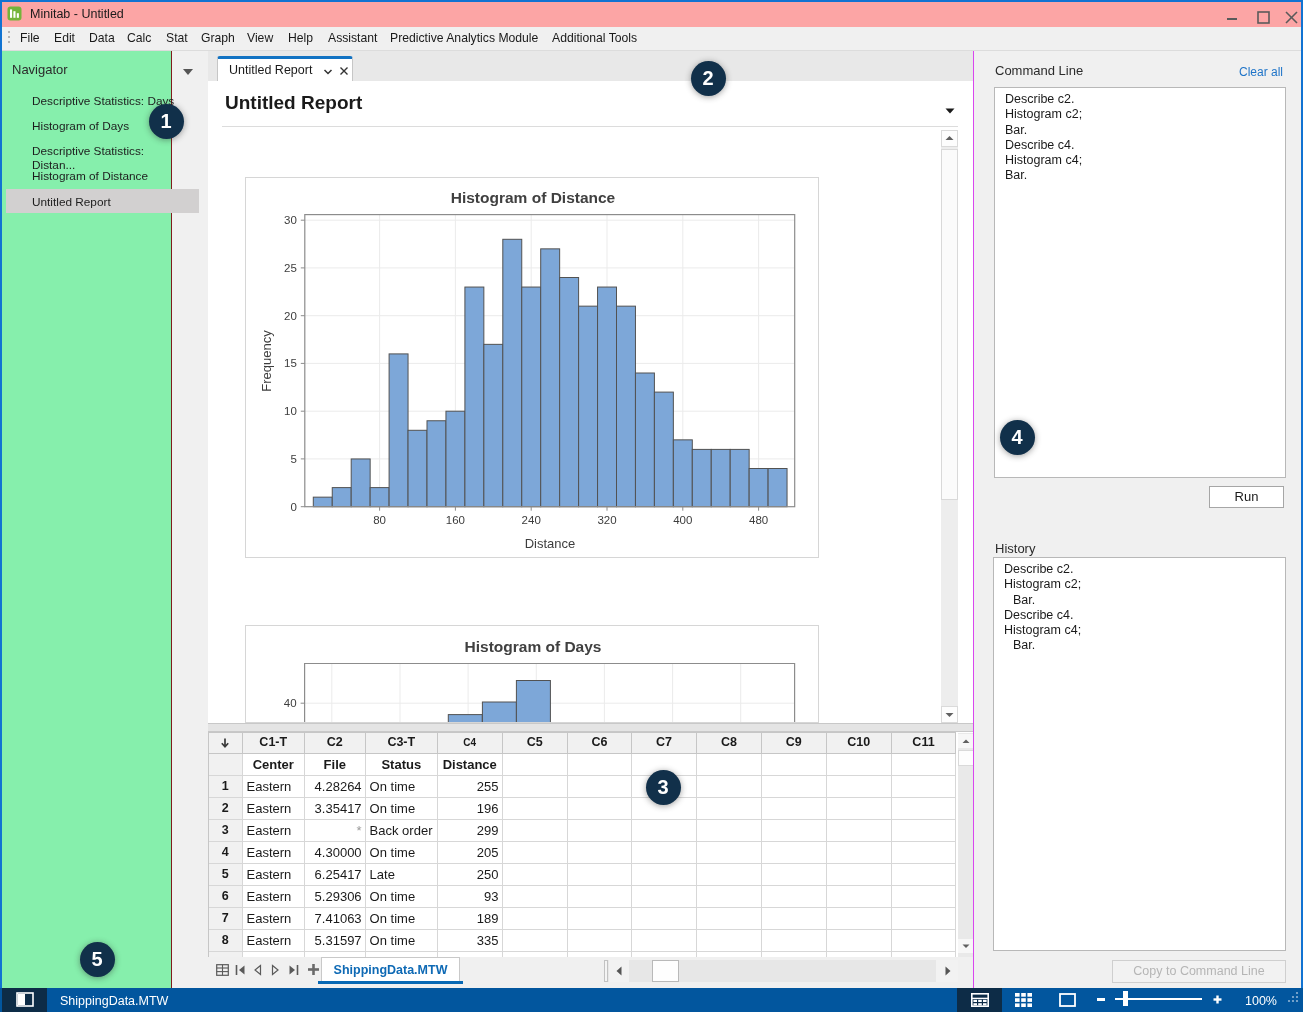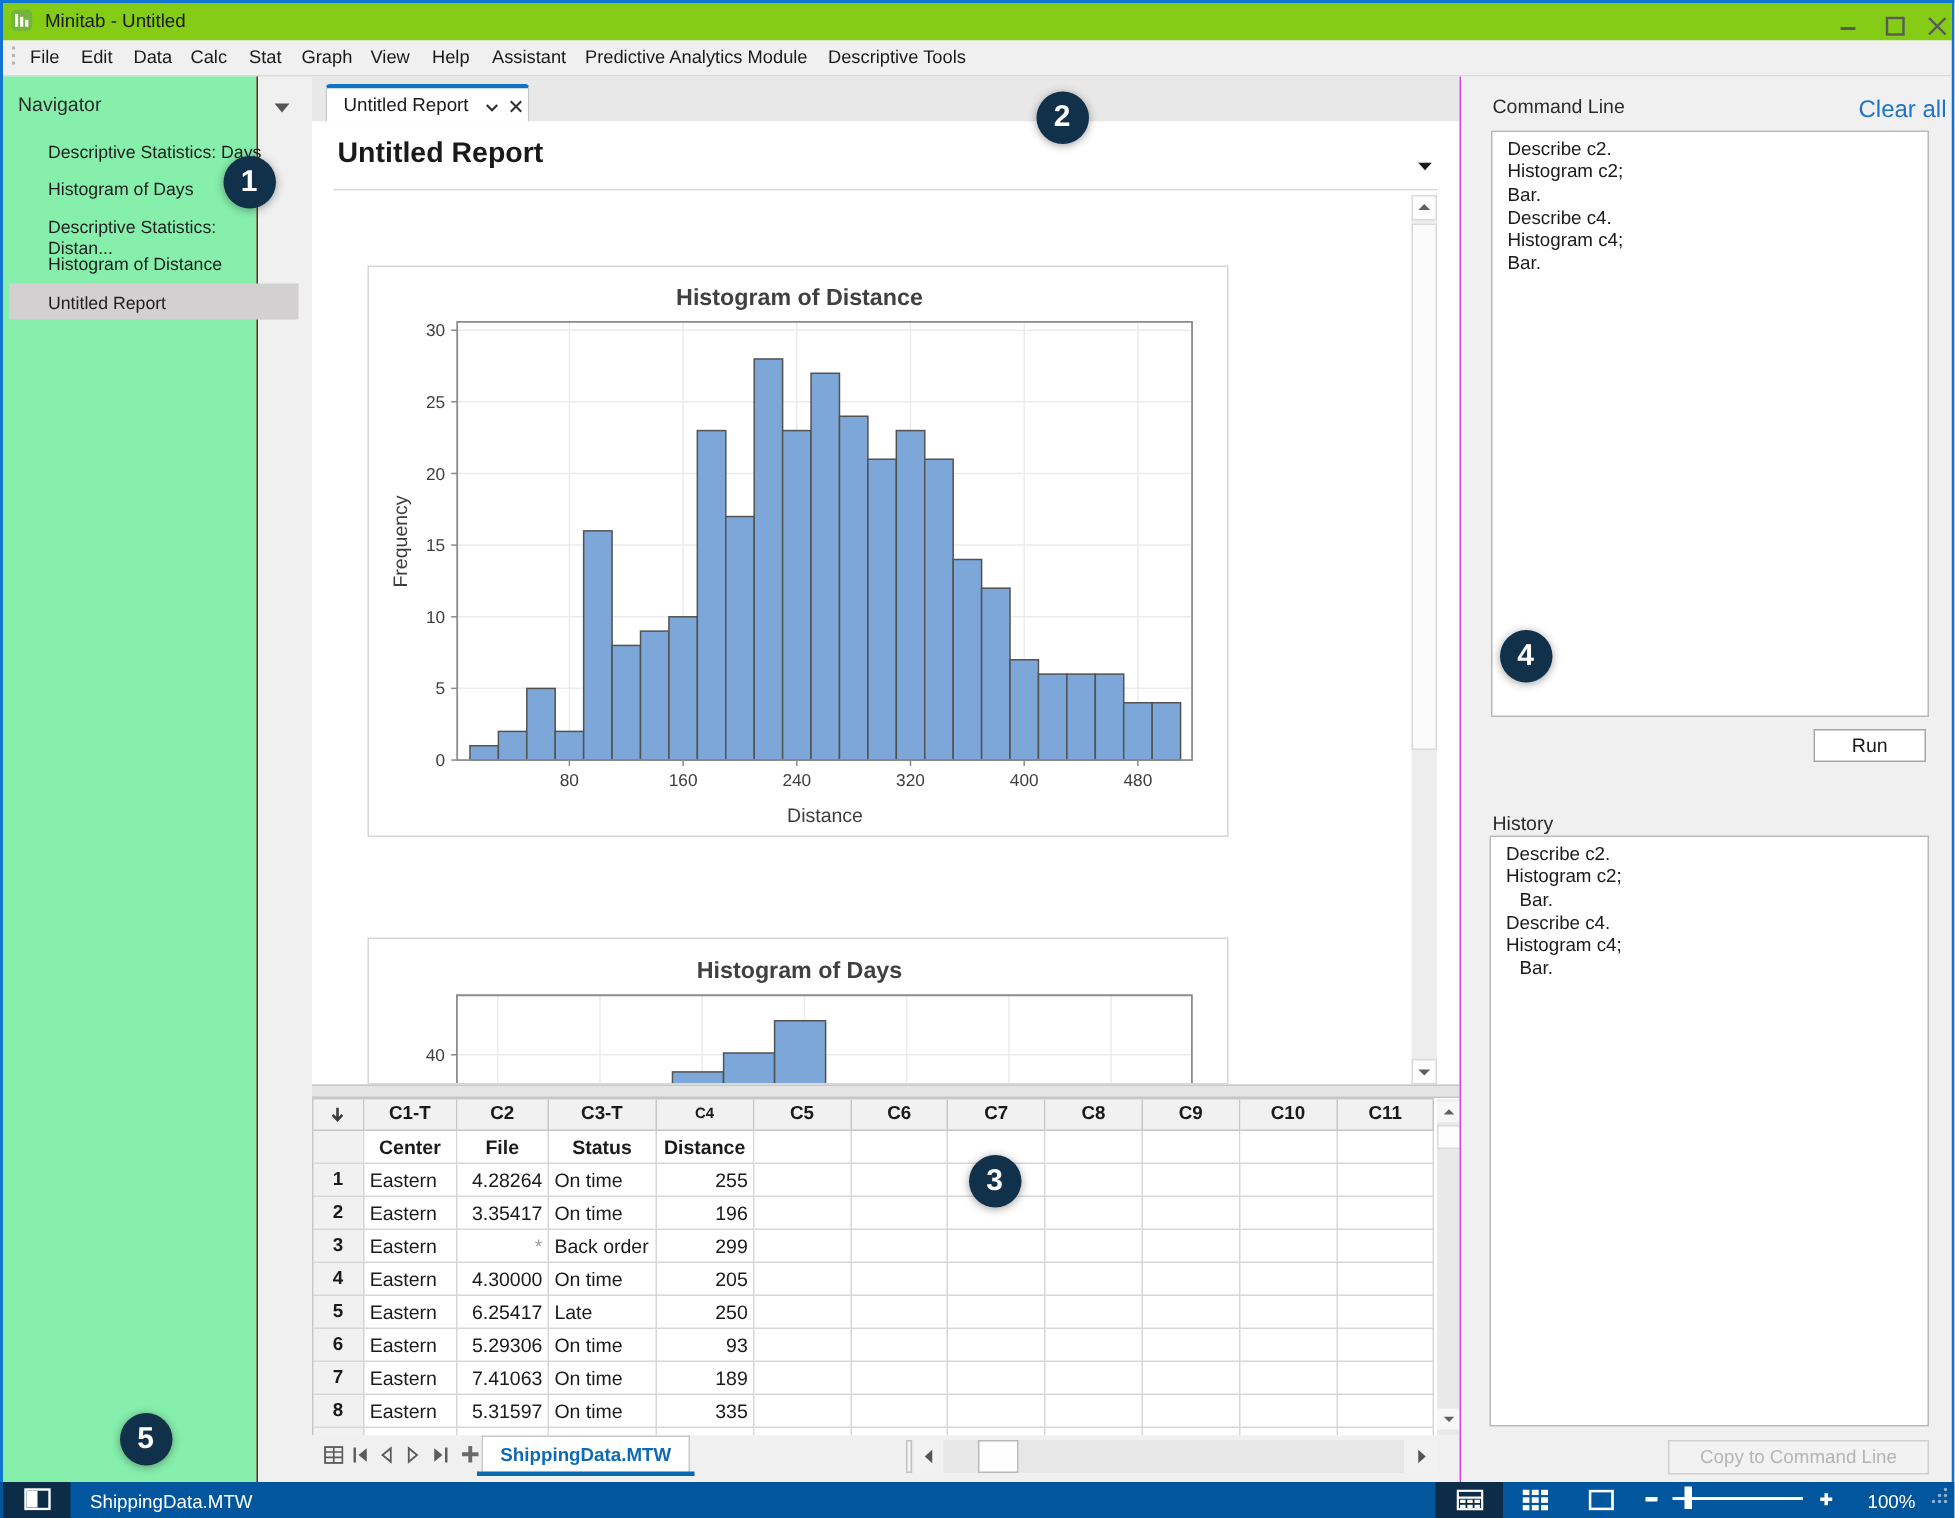--- a/index.html
+++ b/index.html
@@ -7,21 +7,21 @@
   body { font-family:"Liberation Sans", sans-serif; background:#f0f0f0; position:relative; }
   .abs { position:absolute; }
 </style>
 </head>
 <body>
 
 <div class="abs" style="left:0;top:0;width:1303px;height:2px;background:#1173d2;"></div>
 <div class="abs" style="left:0;top:0;width:2px;height:1012px;background:#1173d2;"></div>
 <div class="abs" style="left:1301px;top:0;width:2px;height:1012px;background:#1173d2;"></div>
 
-<div class="abs" style="left:2px;top:2px;width:1299px;height:25px;background:#84cc16;">
+<div class="abs" style="left:2px;top:2px;width:1299px;height:25px;background:#fca5a5;">
   <svg class="abs" style="left:5px;top:4px;" width="15" height="15" viewBox="0 0 15 15">
     <rect x="0.5" y="0.5" width="14" height="14" rx="3" fill="#74b43a"></rect>
     <rect x="3" y="3.4" width="2.1" height="8.4" fill="#fff"></rect>
     <rect x="6.4" y="5.2" width="2.1" height="6.6" fill="#fff"></rect>
     <rect x="9.8" y="7.2" width="2.1" height="4.6" fill="#fff"></rect>
   </svg>
   <div class="abs" style="left:28px;top:5px;font-size:12.5px;color:#1a1a1a;">Minitab - Untitled</div>
 
   <svg class="abs" style="left:1220px;top:3px;" width="80" height="20" viewBox="0 0 80 20">
     <line x1="5" y1="14" x2="15" y2="14" stroke="#5a5a5a" stroke-width="2"></line>
@@ -40,21 +40,21 @@
   <span class="abs" style="left:18px;top:4px;">File</span>
   <span class="abs" style="left:52px;top:4px;">Edit</span>
   <span class="abs" style="left:87px;top:4px;">Data</span>
   <span class="abs" style="left:125px;top:4px;">Calc</span>
   <span class="abs" style="left:164px;top:4px;">Stat</span>
   <span class="abs" style="left:199px;top:4px;">Graph</span>
   <span class="abs" style="left:245px;top:4px;">View</span>
   <span class="abs" style="left:286px;top:4px;">Help</span>
   <span class="abs" style="left:326px;top:4px;">Assistant</span>
   <span class="abs" style="left:388px;top:4px;">Predictive Analytics Module</span>
-  <span class="abs" style="left:550px;top:4px;">Descriptive Tools</span>
+  <span class="abs" style="left:550px;top:4px;">Additional Tools</span>
 </div>
 
 <div class="abs" style="left:2px;top:50px;width:1299px;height:1px;background:#dcdcdc;"></div>
 
 <div class="abs" style="left:2px;top:51px;width:170px;height:937px;background:#86efac;border-right:1px solid #7f1d1d;">
   <div class="abs" style="left:10px;top:11px;font-size:13px;color:#2b2b2b;">Navigator</div>
   <svg class="abs" style="left:180px;top:17px;" width="12" height="8" viewBox="0 0 12 8">
       <path d="M1 1 L11 1 L6 7 Z" fill="#555"></path>
     </svg>
   <div class="abs" style="left:4px;top:138px;width:193px;height:24px;background:#d2d0d0;"></div>
@@ -372,21 +372,21 @@
         </svg></div>
 <div style="position:absolute;left:48px;top:0;width:27px;height:22px;background:#fefefe;border:1px solid #b9b9b9;"></div>
 <div style="position:absolute;left:332px;top:0;width:22px;height:22px;background:#f2f2f2;"><svg width="22" height="22" viewBox="0 0 22 22">
           <path d="M9.5 6.5 L14.5 11 L9.5 15.5 Z" fill="#555"></path>
         </svg></div>
 </div>
 </div>
 
 <div class="abs" style="left:973px;top:51px;width:328px;height:937px;background:#f0f0f0;border-left:1px solid #d946ef;">
   <div class="abs" style="left:21px;top:12px;font-size:13px;color:#2b2b2b;">Command Line</div>
-  <div class="abs" style="left:265px;top:14px;font-size:16px;color:#1f74c8;">Clear all</div>
+  <div class="abs" style="left:265px;top:14px;font-size:12px;color:#1f74c8;">Clear all</div>
   <div class="abs" style="left:20px;top:36px;width:292px;height:391px;background:#fff;border:1px solid #b8b8b8;font-size:12.5px;color:#1a1a1a;line-height:15.3px;padding:4px 0 0 10px;">
 Describe c2.<br>Histogram c2;<br>Bar.<br>Describe c4.<br>Histogram c4;<br>Bar.
   </div>
   <div class="abs" style="left:235px;top:435px;width:75px;height:22px;background:#fff;border:1px solid #a6a6a6;font-size:13px;color:#1a1a1a;text-align:center;line-height:20px;">Run</div>
   <div class="abs" style="left:21px;top:490px;font-size:13px;color:#2b2b2b;">History</div>
   <div class="abs" style="left:19px;top:506px;width:293px;height:394px;background:#fff;border:1px solid #b8b8b8;font-size:12.5px;color:#1a1a1a;line-height:15.3px;padding:4px 0 0 10px;">
 Describe c2.<br>Histogram c2;<br><span style="padding-left:9px;">Bar.</span><br>Describe c4.<br>Histogram c4;<br><span style="padding-left:9px;">Bar.</span>
   </div>
   <div class="abs" style="left:138px;top:909px;width:174px;height:23px;background:#f2f2f2;border:1px solid #cfcfcf;font-size:12.5px;color:#b5b5b5;text-align:center;line-height:21px;">Copy to Command Line</div>
 </div>

